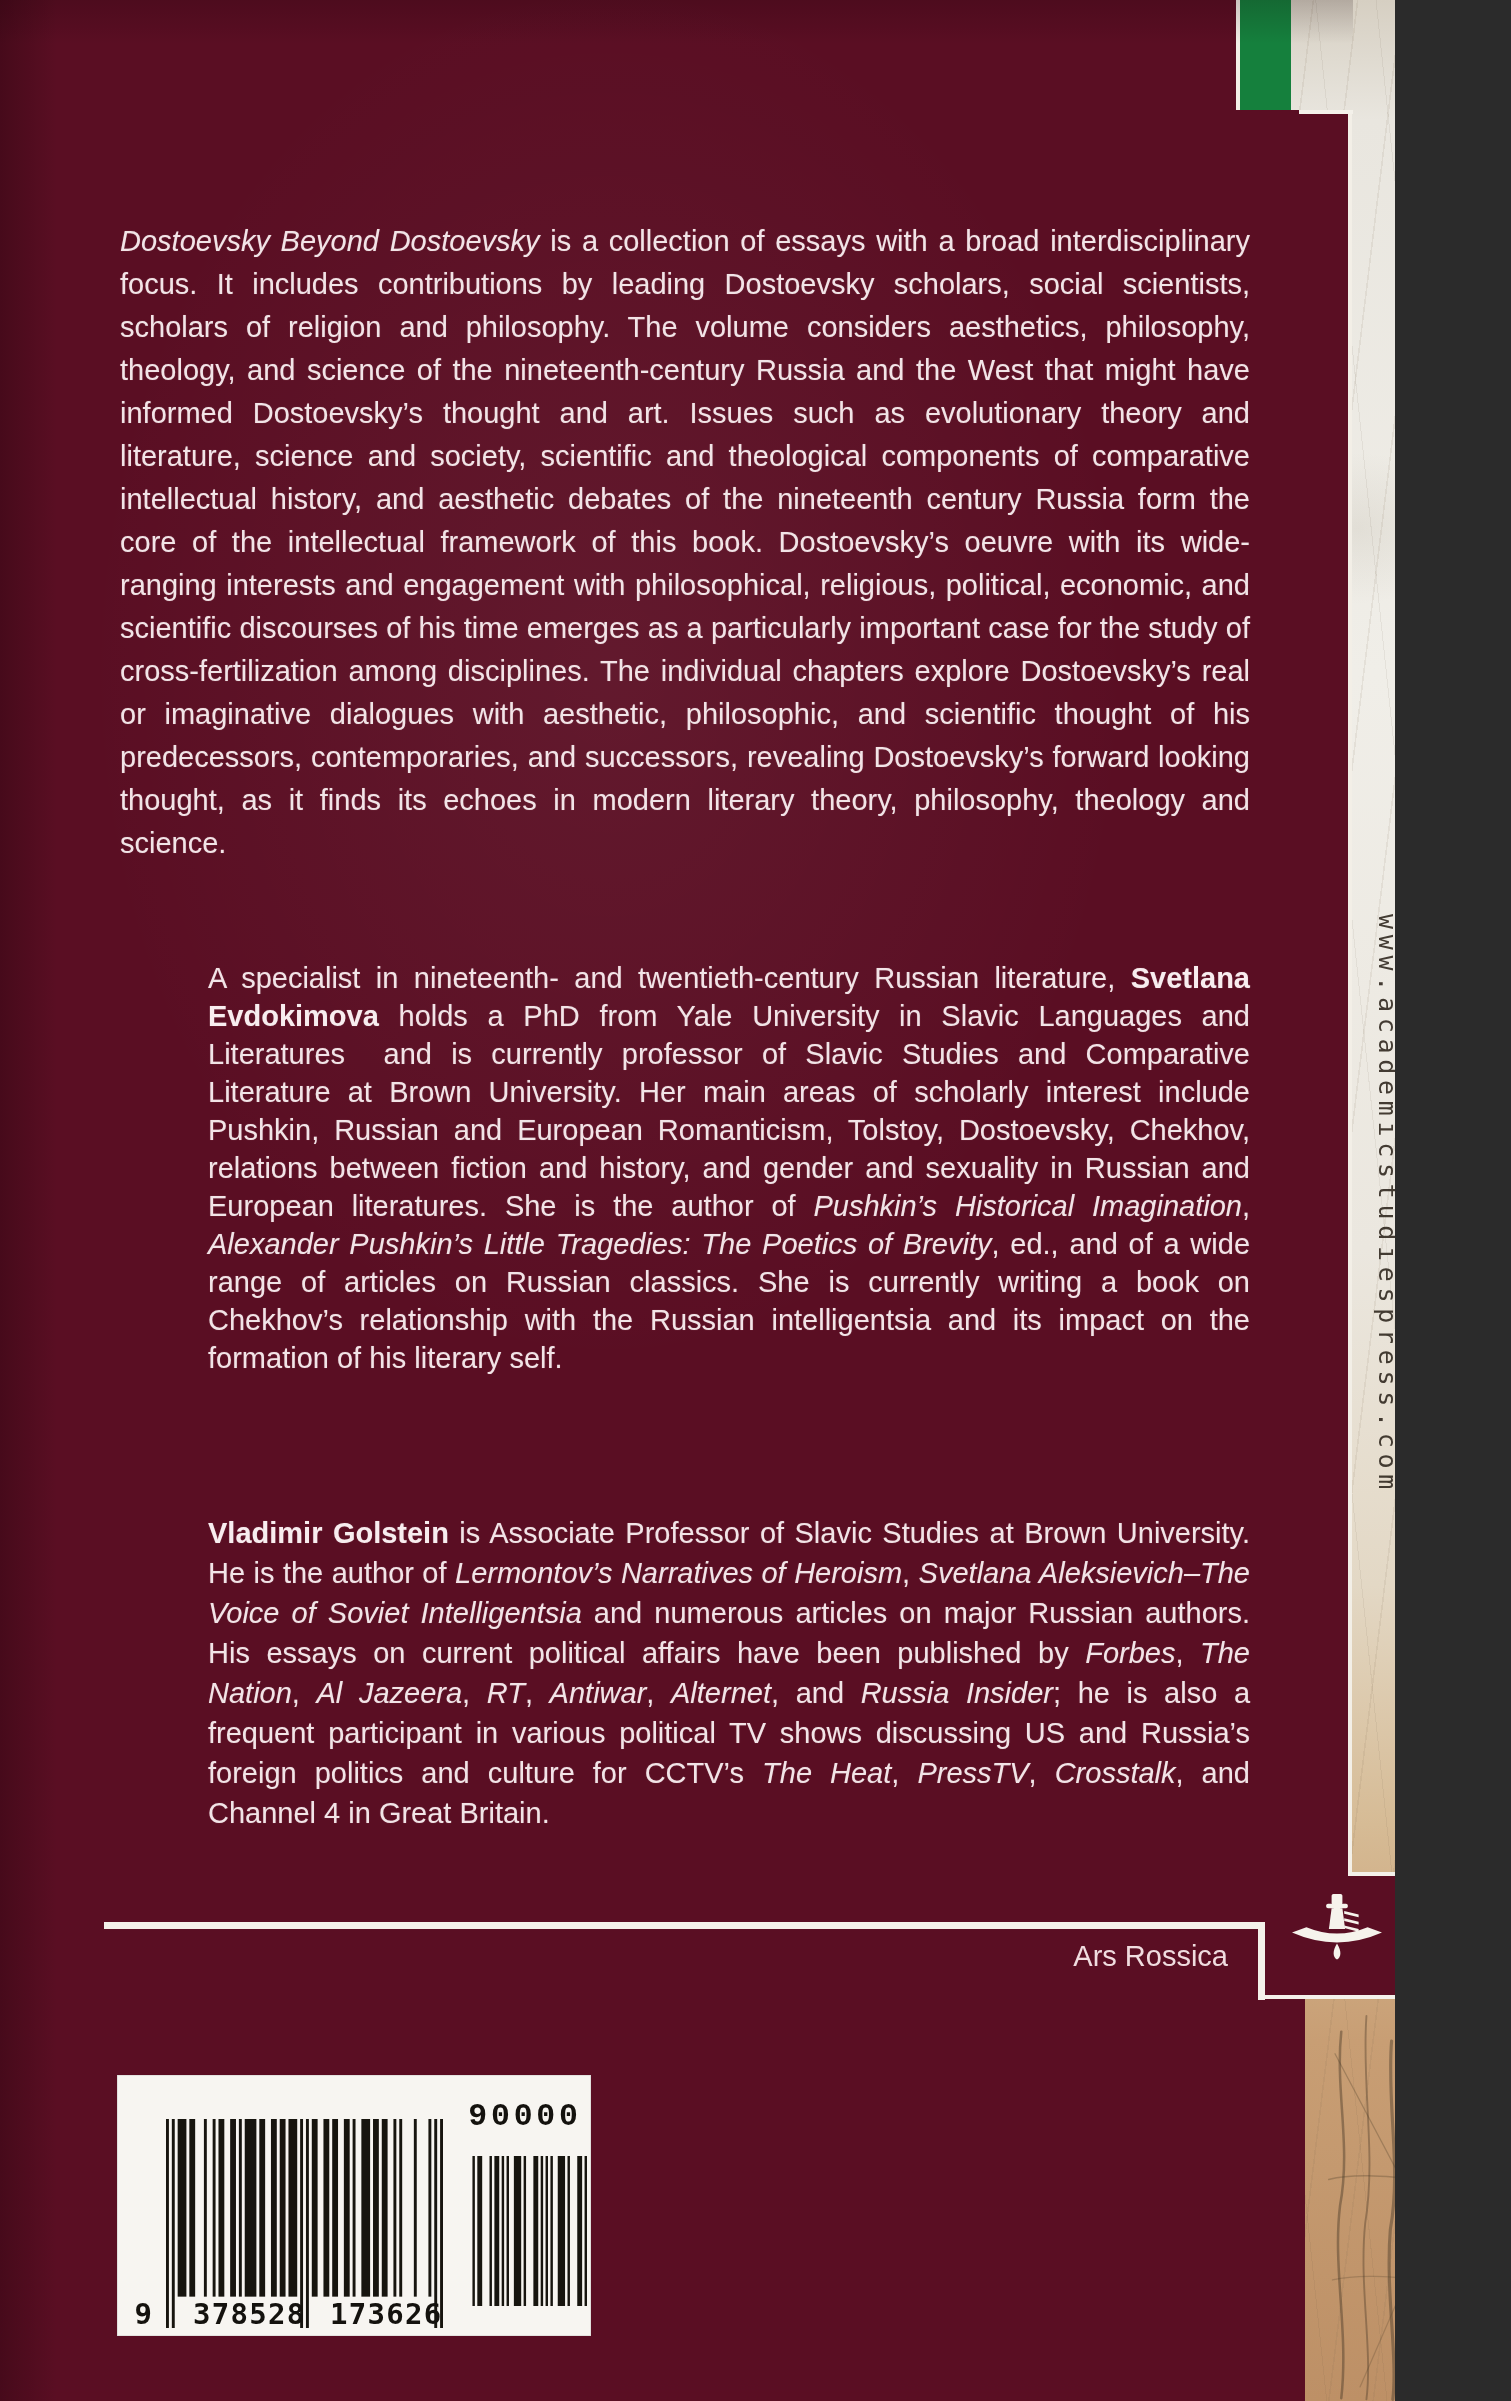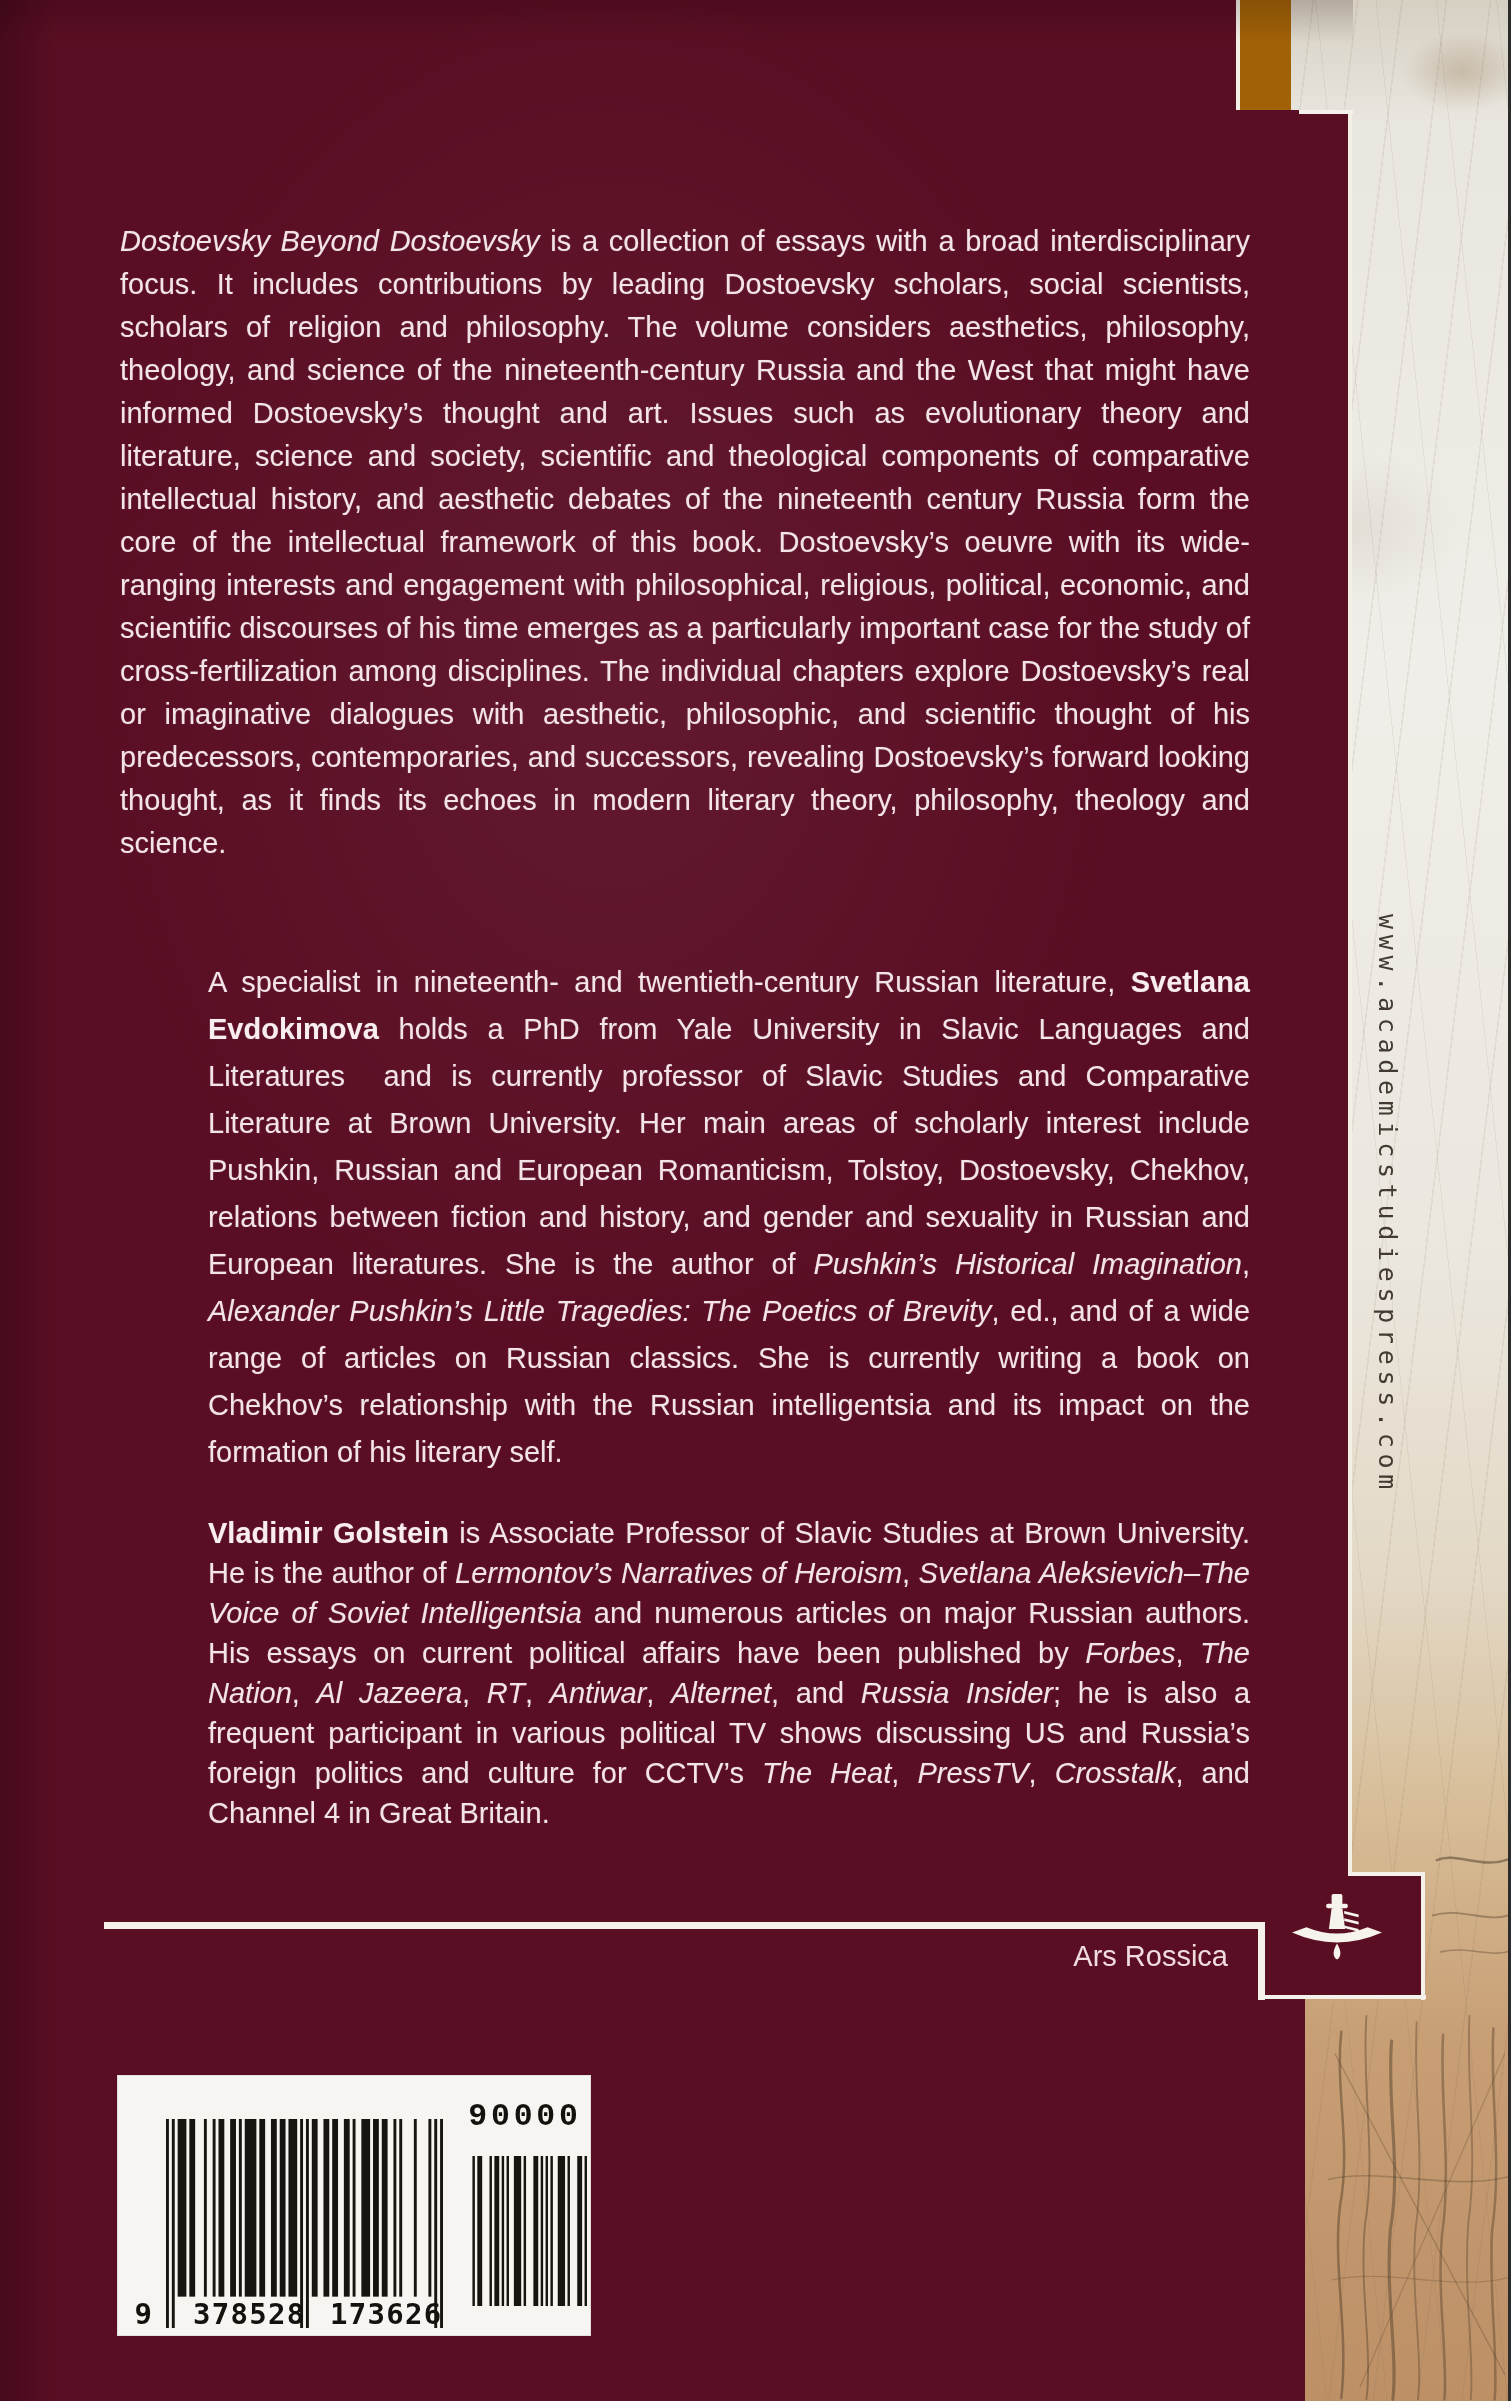--- a/index.html
+++ b/index.html
@@ -1,20 +1,21 @@
 <!DOCTYPE html>
 <html style="font-size:10px"><head>
 <meta charset="utf-8">
 <title>Back Cover</title>
 <style>
   html,body{margin:0;padding:0;background:#2b2b2b;}
   #canvas{
-    position:relative;width:1508px;height:2401px;overflow:hidden;
-    background:#a16207;
+    position:relative;width:1375px;height:2401px;overflow:hidden;
+    background:#15803d;
     font-family:"Liberation Sans",sans-serif;
+    padding-left:20px;
   }
   .abs{position:absolute;}
   
   #paper{
     left:1291px;top:0;width:220px;height:2401px;
     background:
       repeating-linear-gradient(97deg, rgba(120,100,75,0) 0 21.4px, rgba(120,100,75,.10) 21.4px 23px, rgba(120,100,75,0) 23px 44px),
       repeating-linear-gradient(84deg, rgba(90,75,55,0) 0 35px, rgba(90,75,55,.08) 35px 36px, rgba(90,75,55,0) 36px 60px),
       radial-gradient(88px 57px at 78% 3%, rgba(140,110,70,.30), rgba(140,110,70,0) 70%),
       radial-gradient(139px 101px at 30% 22%, rgba(150,140,120,.14), rgba(150,140,120,0) 75%),
@@ -42,21 +43,21 @@
       linear-gradient(180deg, rgba(20,0,6,.18) 0, rgba(20,0,6,0) 44px),
       radial-gradient(756px 1008px at 45% 28%, rgba(255,235,240,.05), rgba(255,235,240,0) 70%);
   }
   
   .para{
     color:#f2e4e7;text-align:justify;
     font-size:29px;
     text-shadow:0 0 1.3px rgba(255,230,235,.25);
   }
   #para1{left:120px;top:220px;width:1130px;line-height:43px;}
-  #para2{left:208px;top:959px;width:1042px;line-height:47px;}
+  #para2{left:208px;top:959px;width:1042px;line-height:38px;}
   #para3{left:208px;top:1513px;width:1042px;line-height:40px;}
   .seg-i{font-style:italic;}
   .seg-b{font-weight:700;color:#f8edef;}
   #ars{left:1001px;top:1940px;width:227px;text-align:right;color:#f0dcdf;font-size:29px;}
   #url-vert{
     left:1373px;top:914px;height:844px;
     writing-mode:vertical-rl;
     font-family:"DejaVu Sans Mono",monospace;
     font-size:25px;letter-spacing:5.7px;color:#2c241b;opacity:.88;
   }

